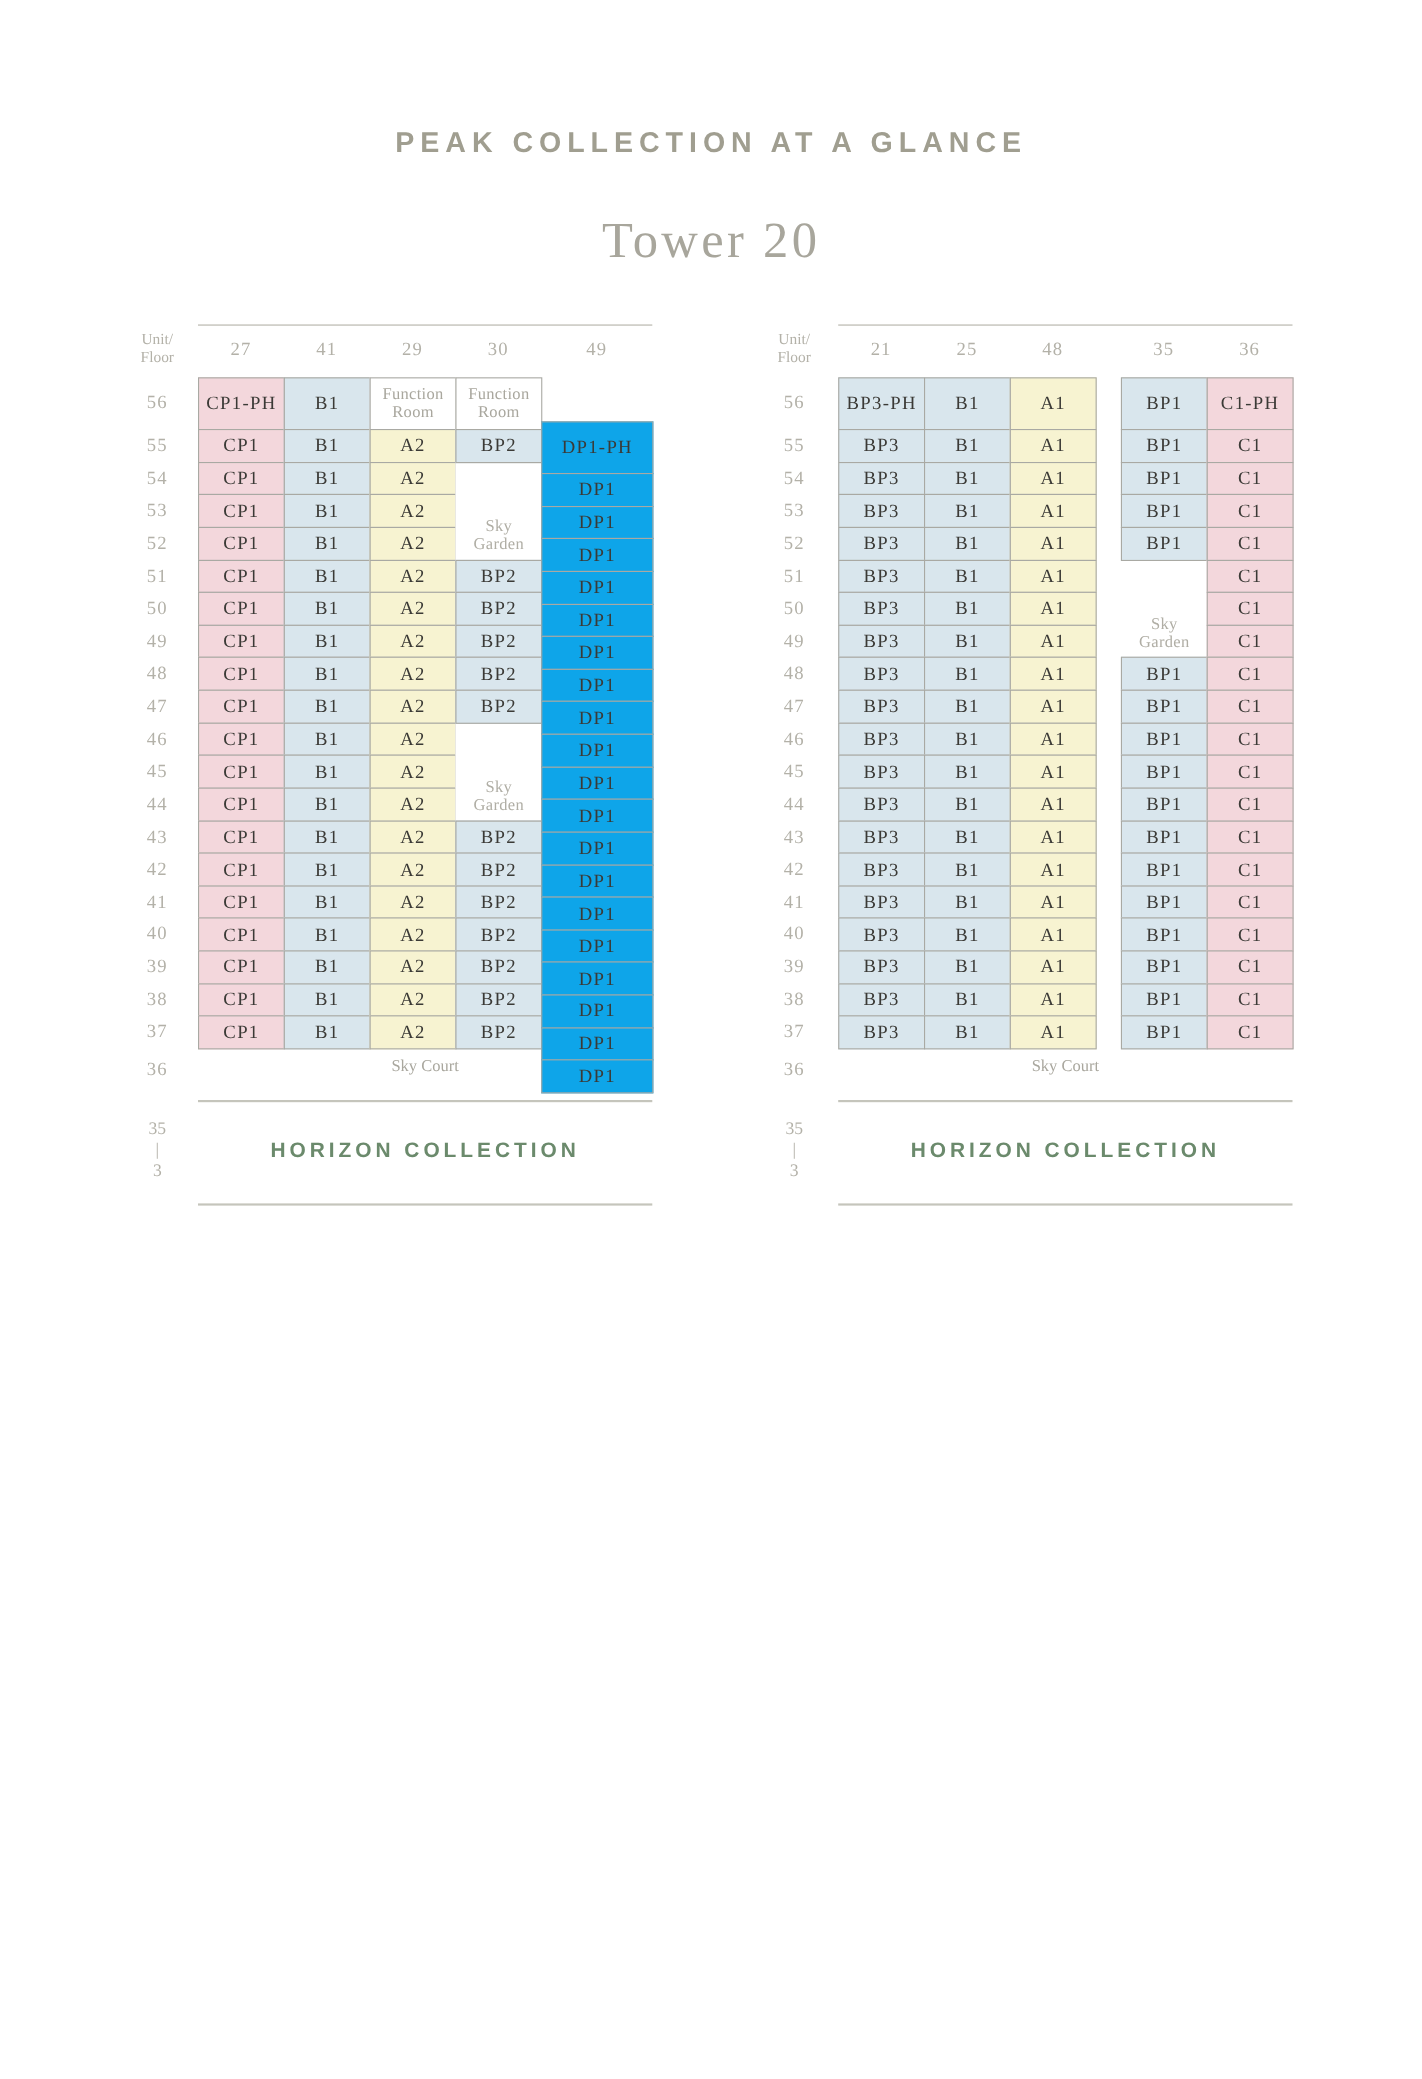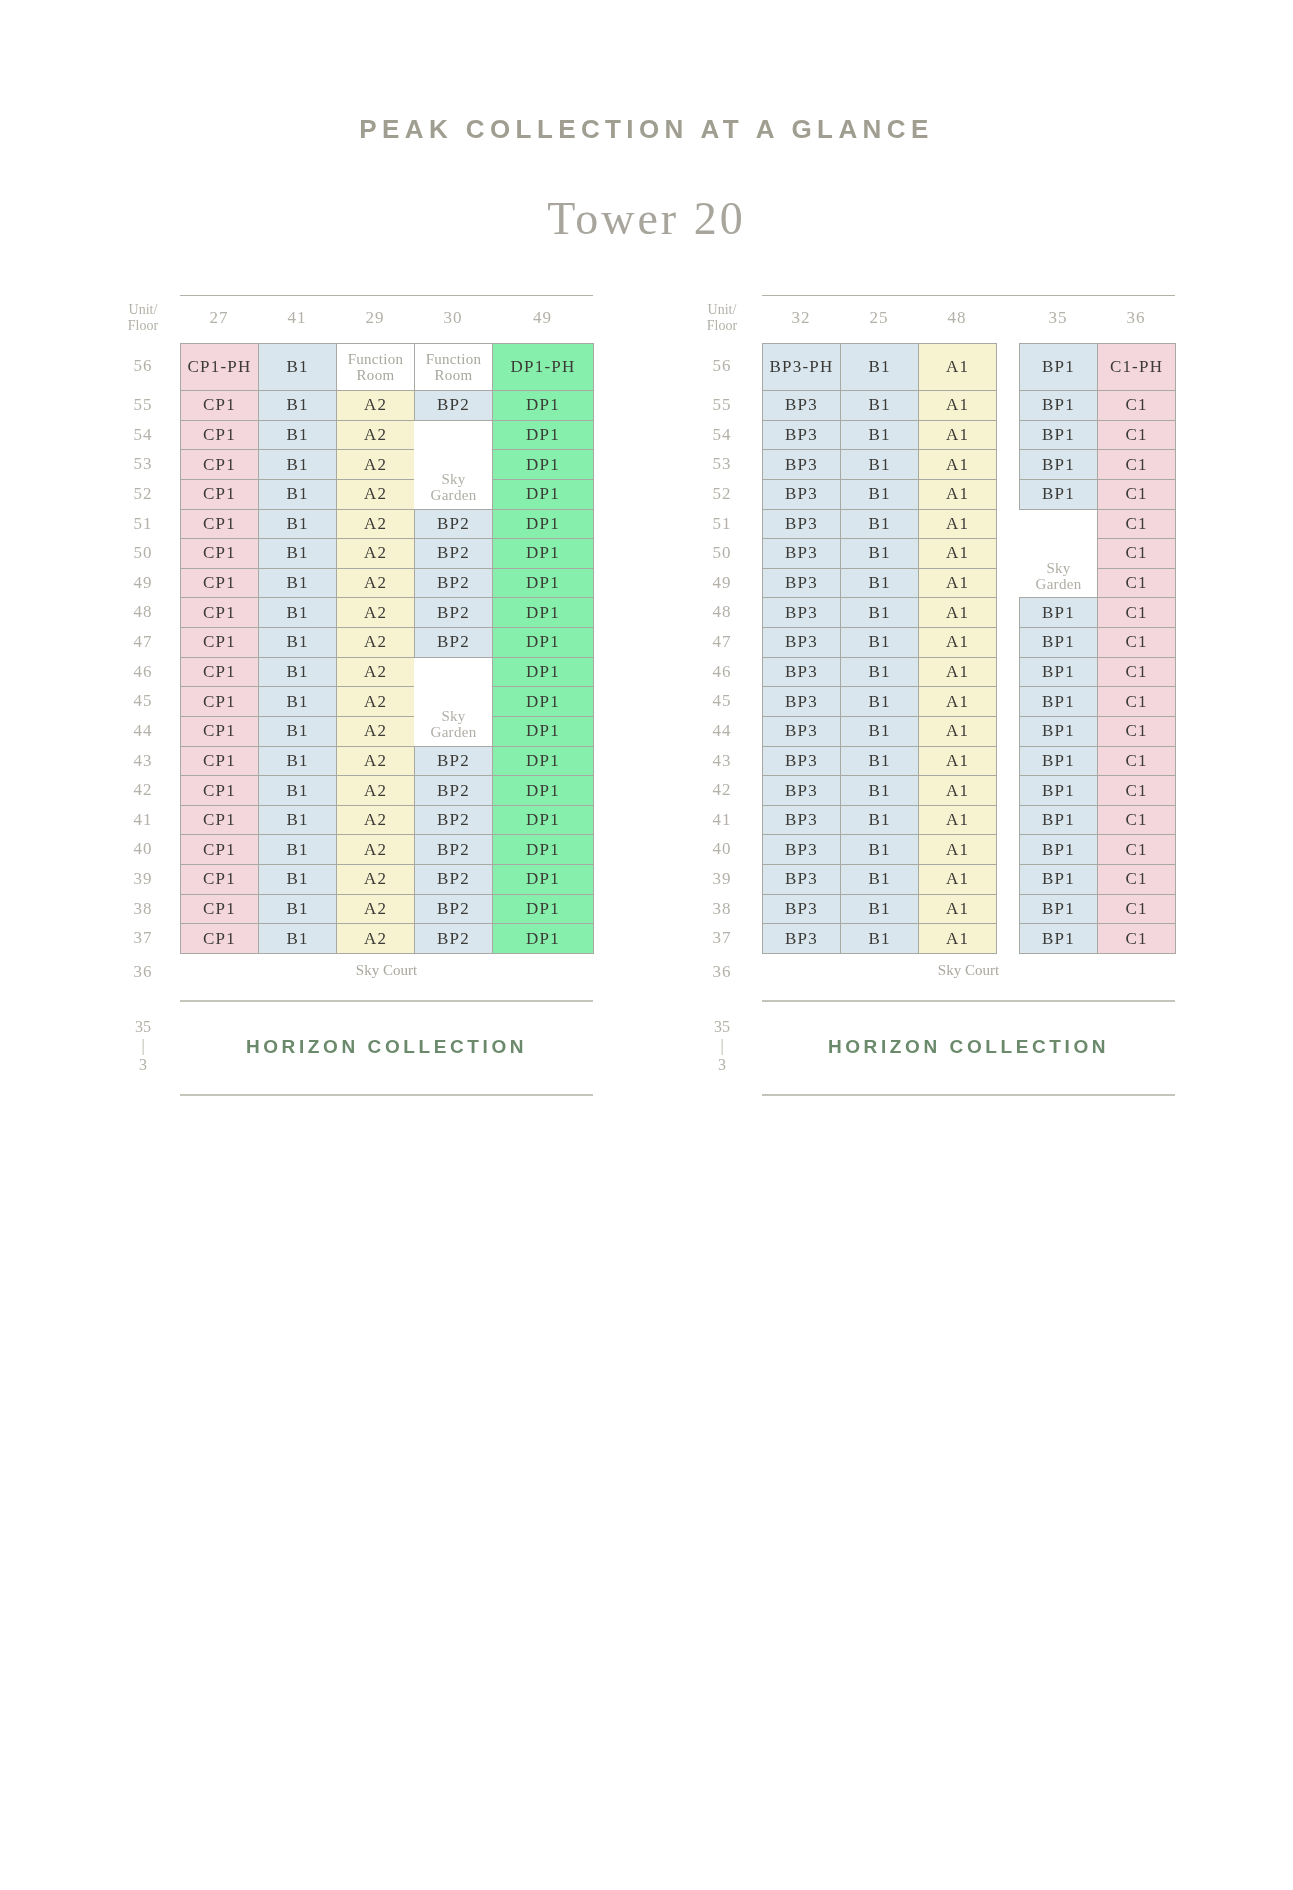--- a/index.html
+++ b/index.html
@@ -9,21 +9,21 @@
   .tower { position:absolute; }
   .hline { position:absolute; height:1px; background:#b3b2a8; }
   .hline.thick { height:2px; background:#c5c5bc; }
   .uf { position:absolute; font-size:14px; line-height:16px; color:#b3b1a8; text-align:center; width:50px; }
   .colhead { position:absolute; text-align:center; font-size:17px; color:#b3b1a8; letter-spacing:1px; }
   .floor { position:absolute; text-align:center; font-size:17px; color:#b3b1a8; width:40px; letter-spacing:1px; }
   .cell { position:absolute; box-sizing:border-box; display:flex; align-items:center; justify-content:center; font-size:17px; color:#3b3a36; letter-spacing:1.2px; border:1px solid #a9a9a3; }
   .cell.pink { background:#f3d7dc; }
   .cell.blue { background:#d9e6ed; }
   .cell.yellow { background:#f7f3d1; }
-  .cell.purple { background:#86efac; }
+  .cell.purple { background:#0ea5e9;margin-top:40px; }
   .cell.white { background:#ffffff; color:#a9a79e; font-size:15px; line-height:16px; flex-direction:column; letter-spacing:0.3px; }
   .cell.garden { background:#ffffff; color:#b0aea5; font-size:15px; line-height:16px; flex-direction:column; justify-content:flex-end; padding-bottom:6px; letter-spacing:0.3px; border-left:none; border-right:none; border-top:1px solid #a9a9a3; border-bottom:1px solid #a9a9a3; }
   .cell.garden.open { border:none; }
   .skycourt { position:absolute; text-align:center; font-size:15px; color:#a9a79e; }
   .horizon { position:absolute; text-align:center; font-family:"Liberation Sans","DejaVu Sans",sans-serif; font-weight:bold; font-size:19px; letter-spacing:3.6px; color:#6b8a6c; }
   .range { position:absolute; text-align:center; font-size:16px; line-height:19px; color:#b3b1a8; width:40px; }
 </style>
 </head>
 <body>
 
@@ -180,21 +180,21 @@
       </div>
       <div class="horizon" style="left: 180px; width: 413px; top: 1036px;">HORIZON COLLECTION</div>
       <div class="hline thick" style="left: 180px; top: 1094px; width: 413px;"></div>
     </div>
     <div class="tower">
       <div class="hline" style="left: 762px; top: 295px; width: 413px;"></div>
       <div class="uf" style="left: 697px; top: 302px;">
         <div>Unit/</div>
         <div>Floor</div>
       </div>
-      <div class="colhead" style="left: 762px; width: 78px; top: 308px;">32</div>
+      <div class="colhead" style="left: 762px; width: 78px; top: 308px;">21</div>
       <div class="colhead" style="left: 840px; width: 78px; top: 308px;">25</div>
       <div class="colhead" style="left: 918px; width: 78px; top: 308px;">48</div>
       <div class="colhead" style="left: 1019px; width: 78px; top: 308px;">35</div>
       <div class="colhead" style="left: 1097px; width: 78px; top: 308px;">36</div>
       <div class="floor" style="left: 702px; top: 356px;">56</div>
       <div class="floor" style="left: 702px; top: 395px;">55</div>
       <div class="floor" style="left: 702px; top: 424.63px;">54</div>
       <div class="floor" style="left: 702px; top: 454.26px;">53</div>
       <div class="floor" style="left: 702px; top: 483.89px;">52</div>
       <div class="floor" style="left: 702px; top: 513.52px;">51</div>

